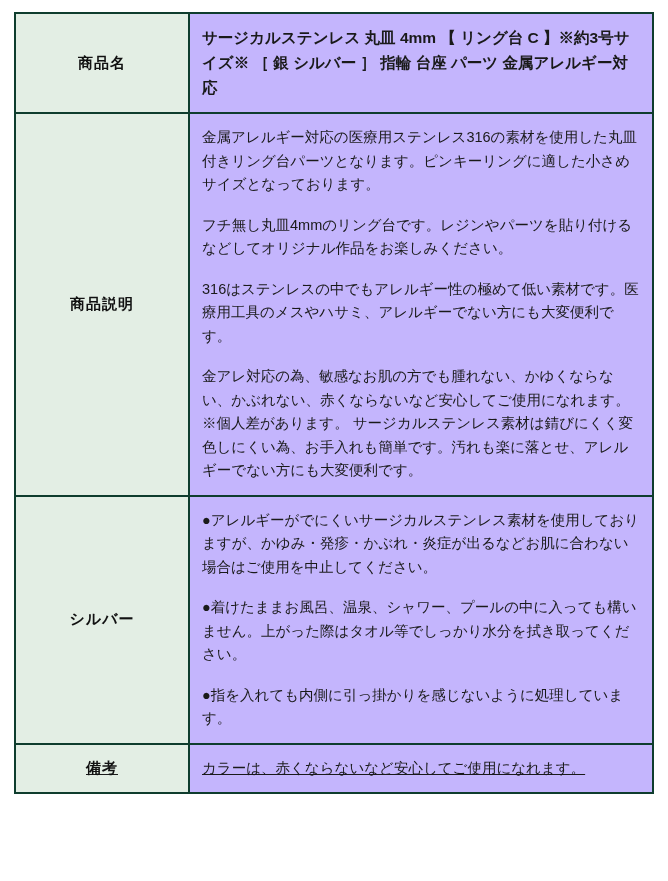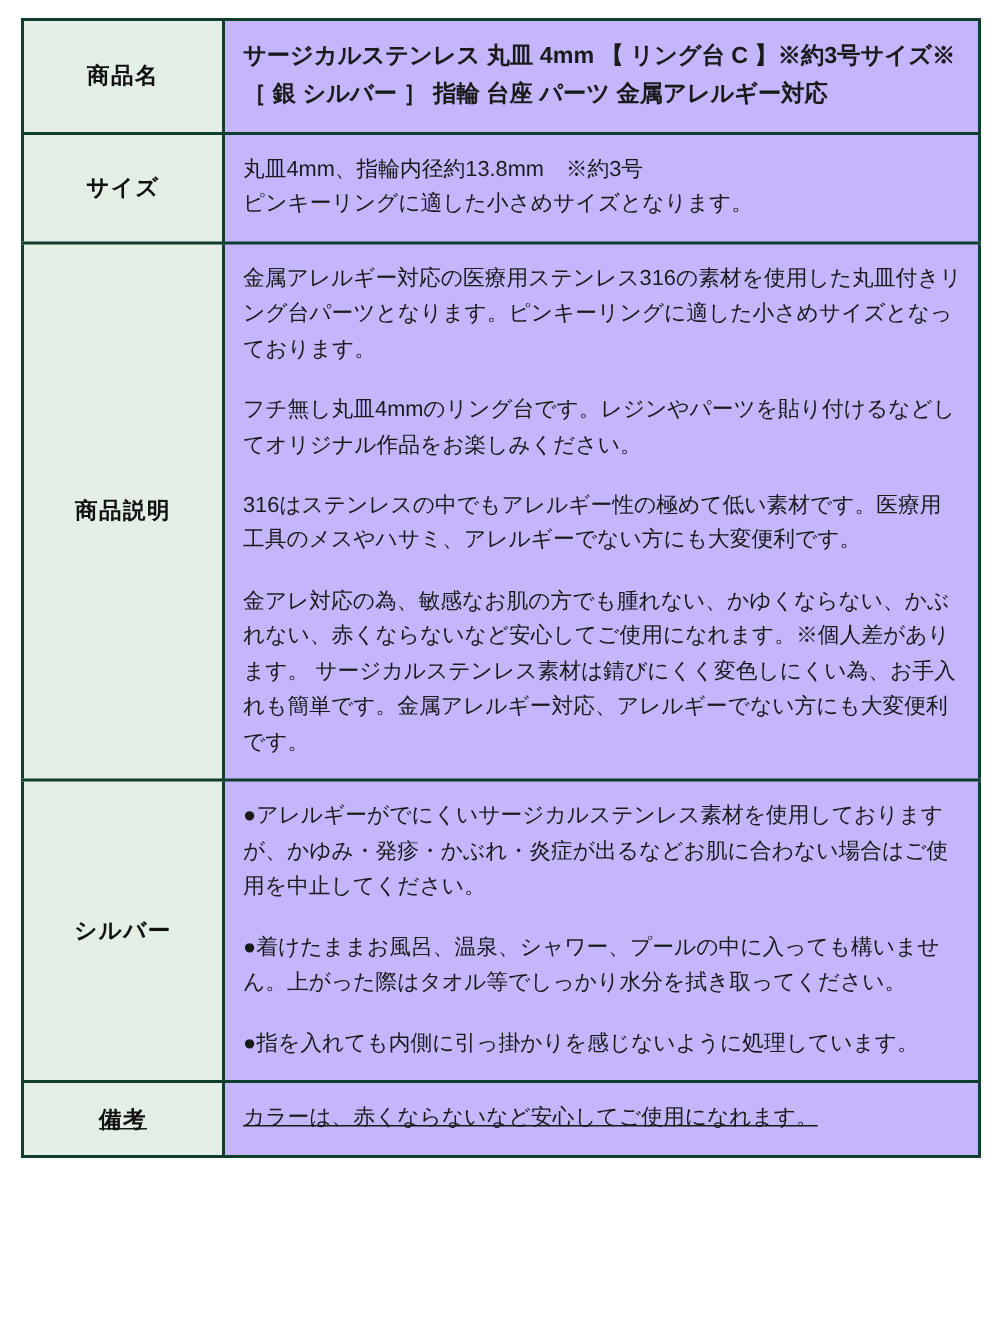--- a/index.html
+++ b/index.html
@@ -30,21 +30,21 @@
   .label-cell {
     width: 132px;
     background: #e3eee4;
     border-right: 2px solid #0f3d2e;
     text-align: center;
     vertical-align: middle;
     font-weight: bold;
     font-size: 15px;
     letter-spacing: 1px;
     color: #111;
-    padding: 10px 0;
+    padding: 10px 20px;
   }
   .value-cell {
     background: #c4b5fd;
     padding: 12px 10px 12px 12px;
     vertical-align: middle;
     font-size: 14.5px;
     line-height: 1.62;
     color: #1a1a1a;
     text-align: left;
     margin-top: 12px;
@@ -66,33 +66,26 @@
 
 <table class="spec-table">
   <tbody>
     <tr>
       <td class="label-cell">商品名</td>
       <td class="value-cell bold-title">
         <div class="para">サージカルステンレス 丸皿 4mm 【 リング台 C 】※約3号サイズ※ ［ 銀 シルバー ］ 指輪 台座 パーツ 金属アレルギー対応</div>
       </td>
     </tr>
     <tr>
-      <td class="label-cell">サイズ</td>
-      <td class="value-cell">
-        <div class="para" style="white-space: pre-line;">丸皿4mm、指輪内径約13.8mm　※約3号
-ピンキーリングに適した小さめサイズとなります。</div>
-      </td>
-    </tr>
-    <tr>
       <td class="label-cell">商品説明</td>
       <td class="value-cell">
         <div class="para">金属アレルギー対応の医療用ステンレス316の素材を使用した丸皿付きリング台パーツとなります。ピンキーリングに適した小さめサイズとなっております。</div>
         <div class="para">フチ無し丸皿4mmのリング台です。レジンやパーツを貼り付けるなどしてオリジナル作品をお楽しみください。</div>
         <div class="para">316はステンレスの中でもアレルギー性の極めて低い素材です。医療用工具のメスやハサミ、アレルギーでない方にも大変便利です。</div>
-        <div class="para">金アレ対応の為、敏感なお肌の方でも腫れない、かゆくならない、かぶれない、赤くならないなど安心してご使用になれます。※個人差があります。 サージカルステンレス素材は錆びにくく変色しにくい為、お手入れも簡単です。金属アレルギー対応、アレルギーでない方にも大変便利です。</div>
+        <div class="para">金アレ対応の為、敏感なお肌の方でも腫れない、かゆくならない、かぶれない、赤くならないなど安心してご使用になれます。※個人差があります。 サージカルステンレス素材は錆びにくく変色しにくい為、お手入れも簡単です。汚れも楽に落とせ、アレルギーでない方にも大変便利です。</div>
       </td>
     </tr>
     <tr>
       <td class="label-cell">シルバー</td>
       <td class="value-cell">
         <div class="para">●アレルギーがでにくいサージカルステンレス素材を使用しておりますが、かゆみ・発疹・かぶれ・炎症が出るなどお肌に合わない場合はご使用を中止してください。</div>
         <div class="para">●着けたままお風呂、温泉、シャワー、プールの中に入っても構いません。上がった際はタオル等でしっかり水分を拭き取ってください。</div>
         <div class="para">●指を入れても内側に引っ掛かりを感じないように処理しています。</div>
       </td>
     </tr>

